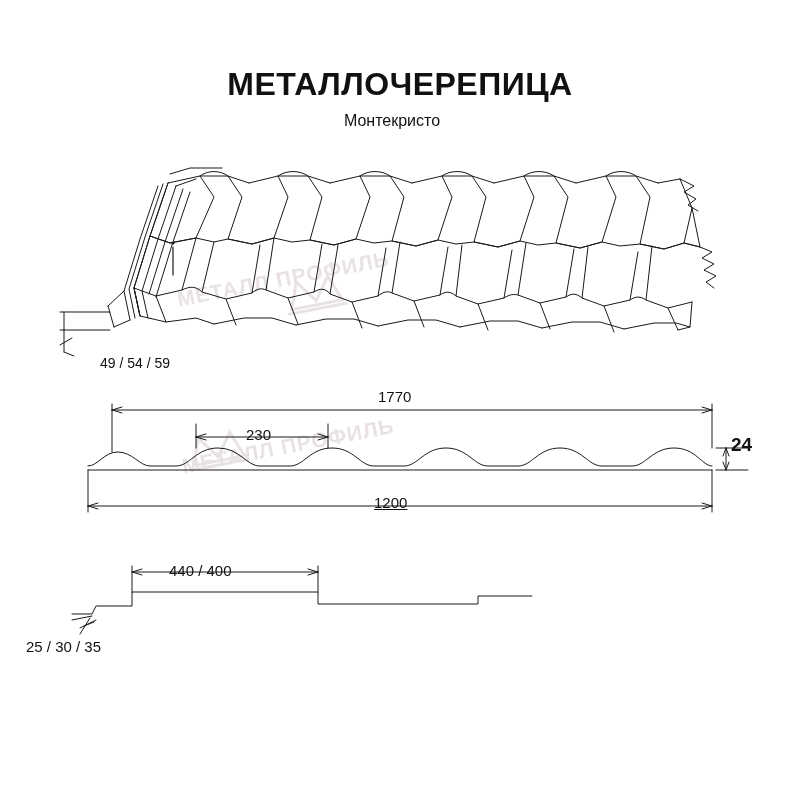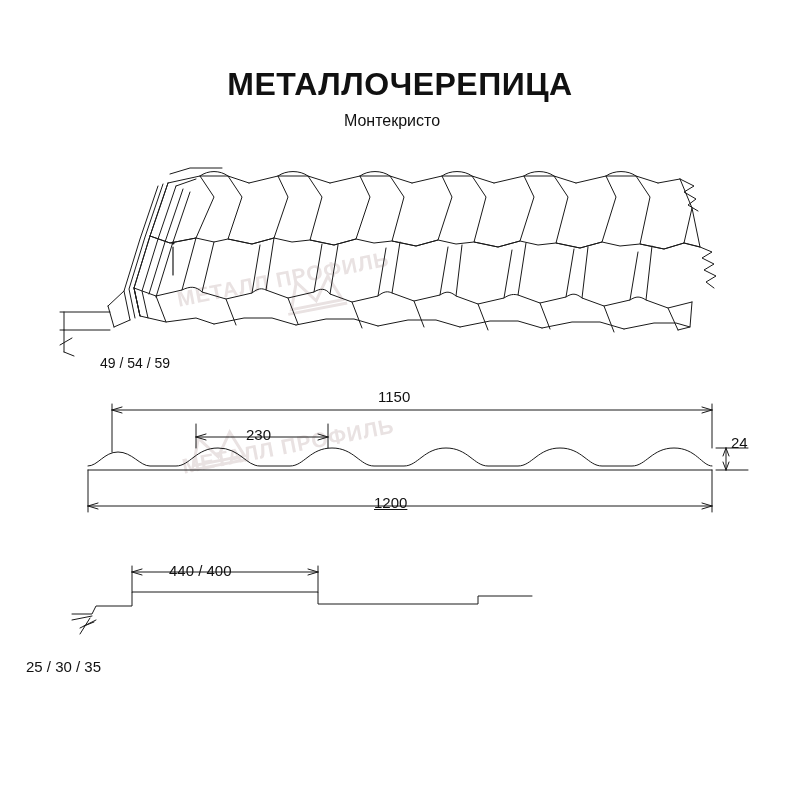--- a/index.html
+++ b/index.html
@@ -246,21 +246,21 @@
 
         <path d="M90,618 L80,634"></path>
         <path d="M84,626 L94,622"></path>
       </g>
 
     </g>
   </svg>
 
   <div class="dim-label" style="left:84px; top:355px;margin-left:16px;">49 / 54 / 59</div>
 
-  <div class="dim-label" style="left:378px; top:388px; font-size:15px;">1150</div>
+  <div class="dim-label" style="left:378px; top:388px; font-size:15px;">1770</div>
   <div class="dim-label" style="left:246px; top:426px; font-size:15px;">230</div>
   <div class="dim-label" style="left:374px; top:494px; font-size:15px;text-decoration:underline;">1200</div>
-  <div class="dim-label" style="left:731px; top:434px; font-size:15px;">24</div>
+  <div class="dim-label" style="left:731px; top:434px; font-size:19px;font-weight:bold;">24</div>
 
   <div class="dim-label" style="left:169px; top:562px; font-size:15px;">440 / 400</div>
-  <div class="dim-label" style="left:26px; top:638px; font-size:15px;margin-top:20px;">25 / 30 / 35</div>
+  <div class="dim-label" style="left:26px; top:638px; font-size:15px;">25 / 30 / 35</div>
 
 </div>
 
 </body></html>

